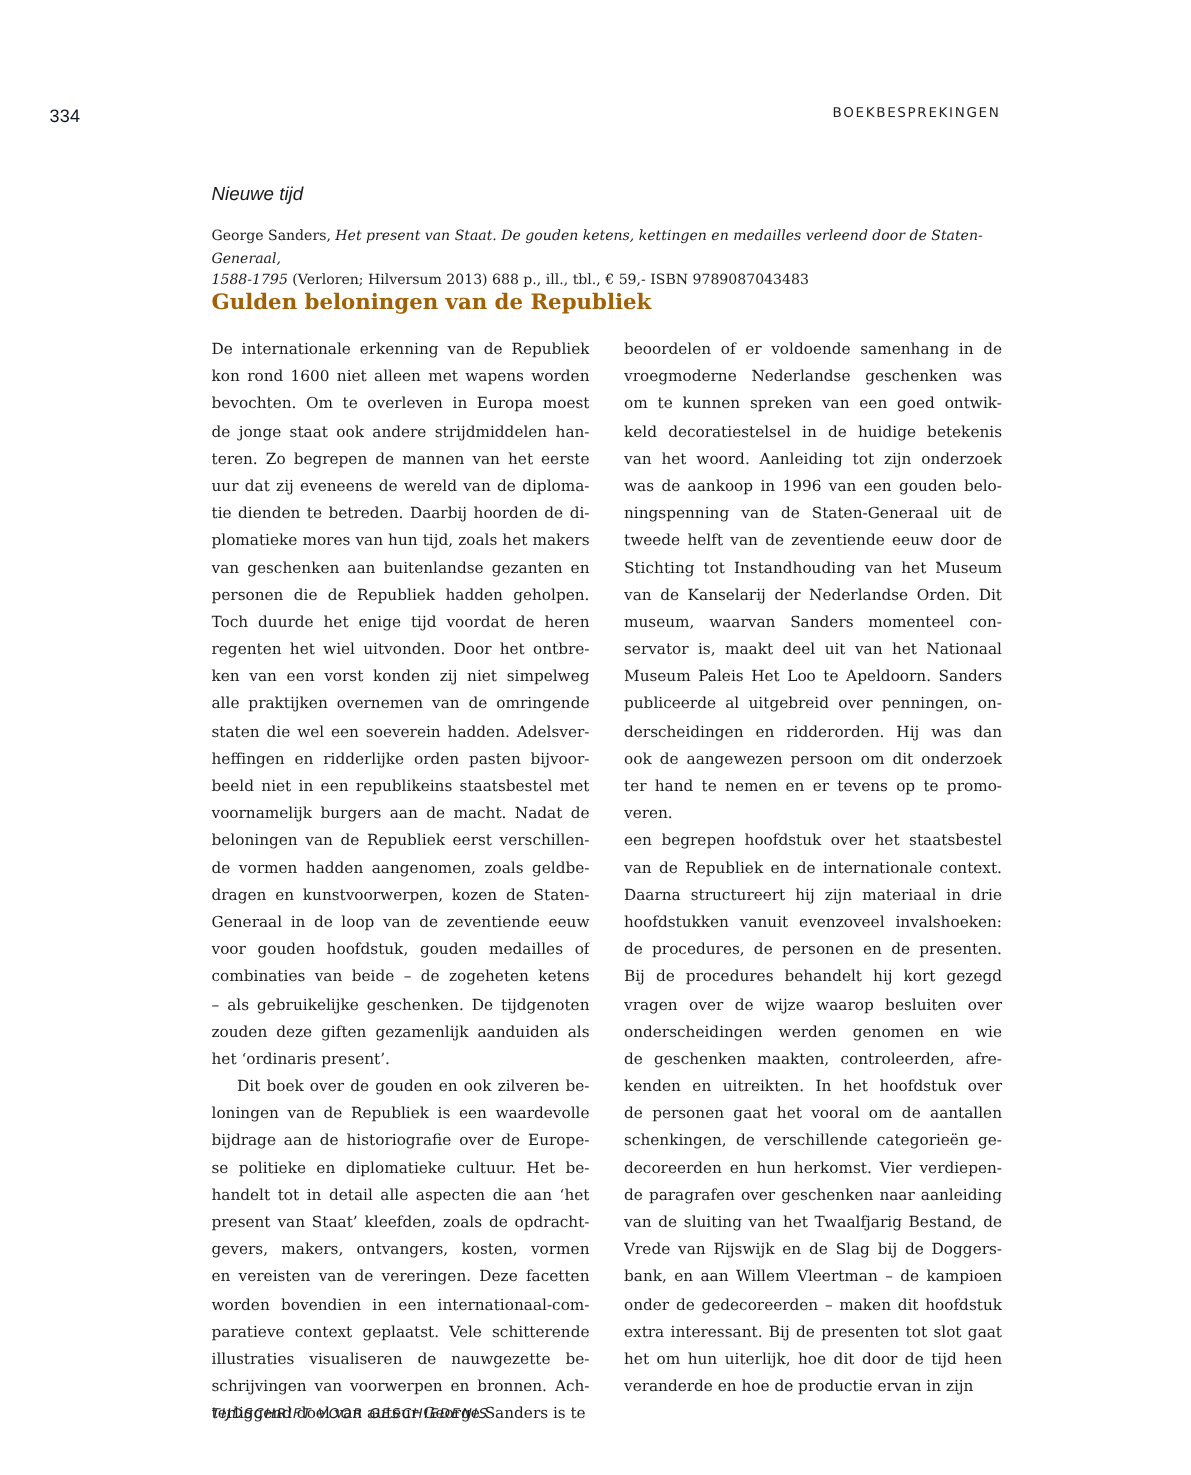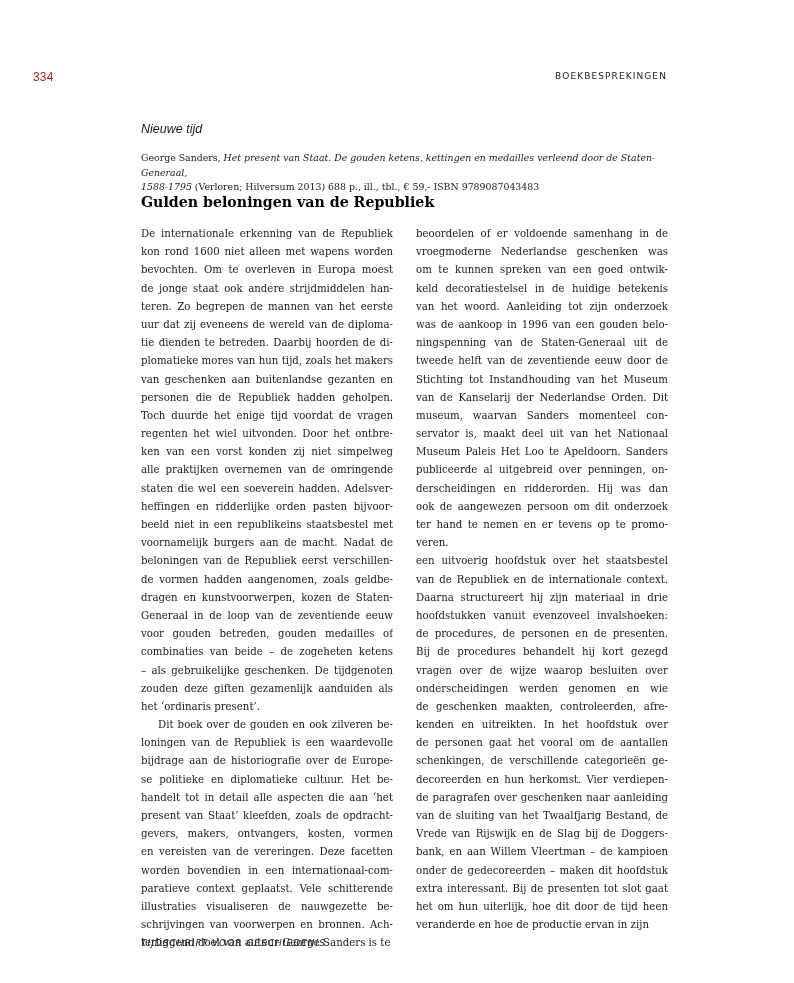--- a/index.html
+++ b/index.html
@@ -1,22 +1,22 @@
 <!DOCTYPE html>
 <html><head>
   <meta charset="utf-8">
   <style>
     html, body { margin: 0; padding: 0; background: #ffffff; }
     body { width: 794px; height: 983px; position: relative; overflow: hidden; color: #1a1a1a; }
-    .page-number { position: absolute; left: 33px; top: 70px; font-family: "Liberation Sans", sans-serif; font-size: 12px; color: #b91c1c; letter-spacing: 0.2px; }
+    .page-number { position: absolute; left: 33px; top: 70px; font-family: "Liberation Sans", sans-serif; font-size: 12px; color: #0f172a; letter-spacing: 0.2px; }
     .running-head { position: absolute; right: 127px; top: 71px; font-family: "DejaVu Sans", sans-serif; font-size: 9px; letter-spacing: 1.1px; color: #222; }
     .section-label { position: absolute; left: 141px; top: 122px; font-family: Liberation Sans, sans-serif; font-style: italic; font-size: 12.5px; color: #1a1a1a; }
     .citation { position: absolute; left: 141px; top: 151px; width: 540px; font-family: "DejaVu Serif", serif; font-size: 9.4px; line-height: 14.5px; color: #1a1a1a; }
     .citation i { font-style: italic; }
-    .review-title { position: absolute; left: 141px; top: 194px; font-family: "DejaVu Serif", serif; font-weight: bold; font-size: 14.2px; color: #000000; }
+    .review-title { position: absolute; left: 141px; top: 194px; font-family: "DejaVu Serif", serif; font-weight: bold; font-size: 14.2px; color: #a16207; }
     .column { position: absolute; top: 225px; width: 252px; font-family: "DejaVu Serif", serif; font-size: 10.2px; color: #1a1a1a; }
     .col-left { left: 141px; }
     .col-right { left: 416px; }
     .line { height: 18.2px; line-height: 18.2px; white-space: nowrap; text-align: justify; text-align-last: justify; overflow: hidden; }
     .line.last { text-align-last: left; }
     .line.indent { padding-left: 17px; }
     .footer { position: absolute; left: 141px; top: 938px; font-family: "DejaVu Sans", sans-serif; font-size: 9px; letter-spacing: 1px; color: #222; font-style: italic; }
   </style>
 </head>
 <body>
@@ -34,33 +34,33 @@
     <div class="line">De internationale erkenning van de Republiek</div>
     <div class="line">kon rond 1600 niet alleen met wapens worden</div>
     <div class="line">bevochten. Om te overleven in Europa moest</div>
     <div class="line">de jonge staat ook andere strijdmiddelen han-</div>
     <div class="line">teren. Zo begrepen de mannen van het eerste</div>
     <div class="line">uur dat zij eveneens de wereld van de diploma-</div>
     <div class="line">tie dienden te betreden. Daarbij hoorden de di-</div>
     <div class="line">plomatieke mores van hun tijd, zoals het makers</div>
     <div class="line">van geschenken aan buitenlandse gezanten en</div>
     <div class="line">personen die de Republiek hadden geholpen.</div>
-    <div class="line">Toch duurde het enige tijd voordat de vragen</div>
+    <div class="line">Toch duurde het enige tijd voordat de heren</div>
     <div class="line">regenten het wiel uitvonden. Door het ontbre-</div>
     <div class="line">ken van een vorst konden zij niet simpelweg</div>
     <div class="line">alle praktijken overnemen van de omringende</div>
     <div class="line">staten die wel een soeverein hadden. Adelsver-</div>
     <div class="line">heffingen en ridderlijke orden pasten bijvoor-</div>
     <div class="line">beeld niet in een republikeins staatsbestel met</div>
     <div class="line">voornamelijk burgers aan de macht. Nadat de</div>
     <div class="line">beloningen van de Republiek eerst verschillen-</div>
     <div class="line">de vormen hadden aangenomen, zoals geldbe-</div>
     <div class="line">dragen en kunstvoorwerpen, kozen de Staten-</div>
     <div class="line">Generaal in de loop van de zeventiende eeuw</div>
-    <div class="line">voor gouden betreden, gouden medailles of</div>
+    <div class="line">voor gouden hoofdstuk, gouden medailles of</div>
     <div class="line">combinaties van beide – de zogeheten ketens</div>
     <div class="line">– als gebruikelijke geschenken. De tijdgenoten</div>
     <div class="line">zouden deze giften gezamenlijk aanduiden als</div>
     <div class="line last">het ‘ordinaris present’.</div>
     <div class="line indent">Dit boek over de gouden en ook zilveren be-</div>
     <div class="line">loningen van de Republiek is een waardevolle</div>
     <div class="line">bijdrage aan de historiografie over de Europe-</div>
     <div class="line">se politieke en diplomatieke cultuur. Het be-</div>
     <div class="line">handelt tot in detail alle aspecten die aan ‘het</div>
     <div class="line">present van Staat’ kleefden, zoals de opdracht-</div>
@@ -84,21 +84,21 @@
     <div class="line">Stichting tot Instandhouding van het Museum</div>
     <div class="line">van de Kanselarij der Nederlandse Orden. Dit</div>
     <div class="line">museum, waarvan Sanders momenteel con-</div>
     <div class="line">servator is, maakt deel uit van het Nationaal</div>
     <div class="line">Museum Paleis Het Loo te Apeldoorn. Sanders</div>
     <div class="line">publiceerde al uitgebreid over penningen, on-</div>
     <div class="line">derscheidingen en ridderorden. Hij was dan</div>
     <div class="line">ook de aangewezen persoon om dit onderzoek</div>
     <div class="line">ter hand te nemen en er tevens op te promo-</div>
     <div class="line last">veren.</div>
-    <div class="line">een uitvoerig hoofdstuk over het staatsbestel</div>
+    <div class="line">een begrepen hoofdstuk over het staatsbestel</div>
     <div class="line">van de Republiek en de internationale context.</div>
     <div class="line">Daarna structureert hij zijn materiaal in drie</div>
     <div class="line">hoofdstukken vanuit evenzoveel invalshoeken:</div>
     <div class="line">de procedures, de personen en de presenten.</div>
     <div class="line">Bij de procedures behandelt hij kort gezegd</div>
     <div class="line">vragen over de wijze waarop besluiten over</div>
     <div class="line">onderscheidingen werden genomen en wie</div>
     <div class="line">de geschenken maakten, controleerden, afre-</div>
     <div class="line">kenden en uitreikten. In het hoofdstuk over</div>
     <div class="line">de personen gaat het vooral om de aantallen</div>

